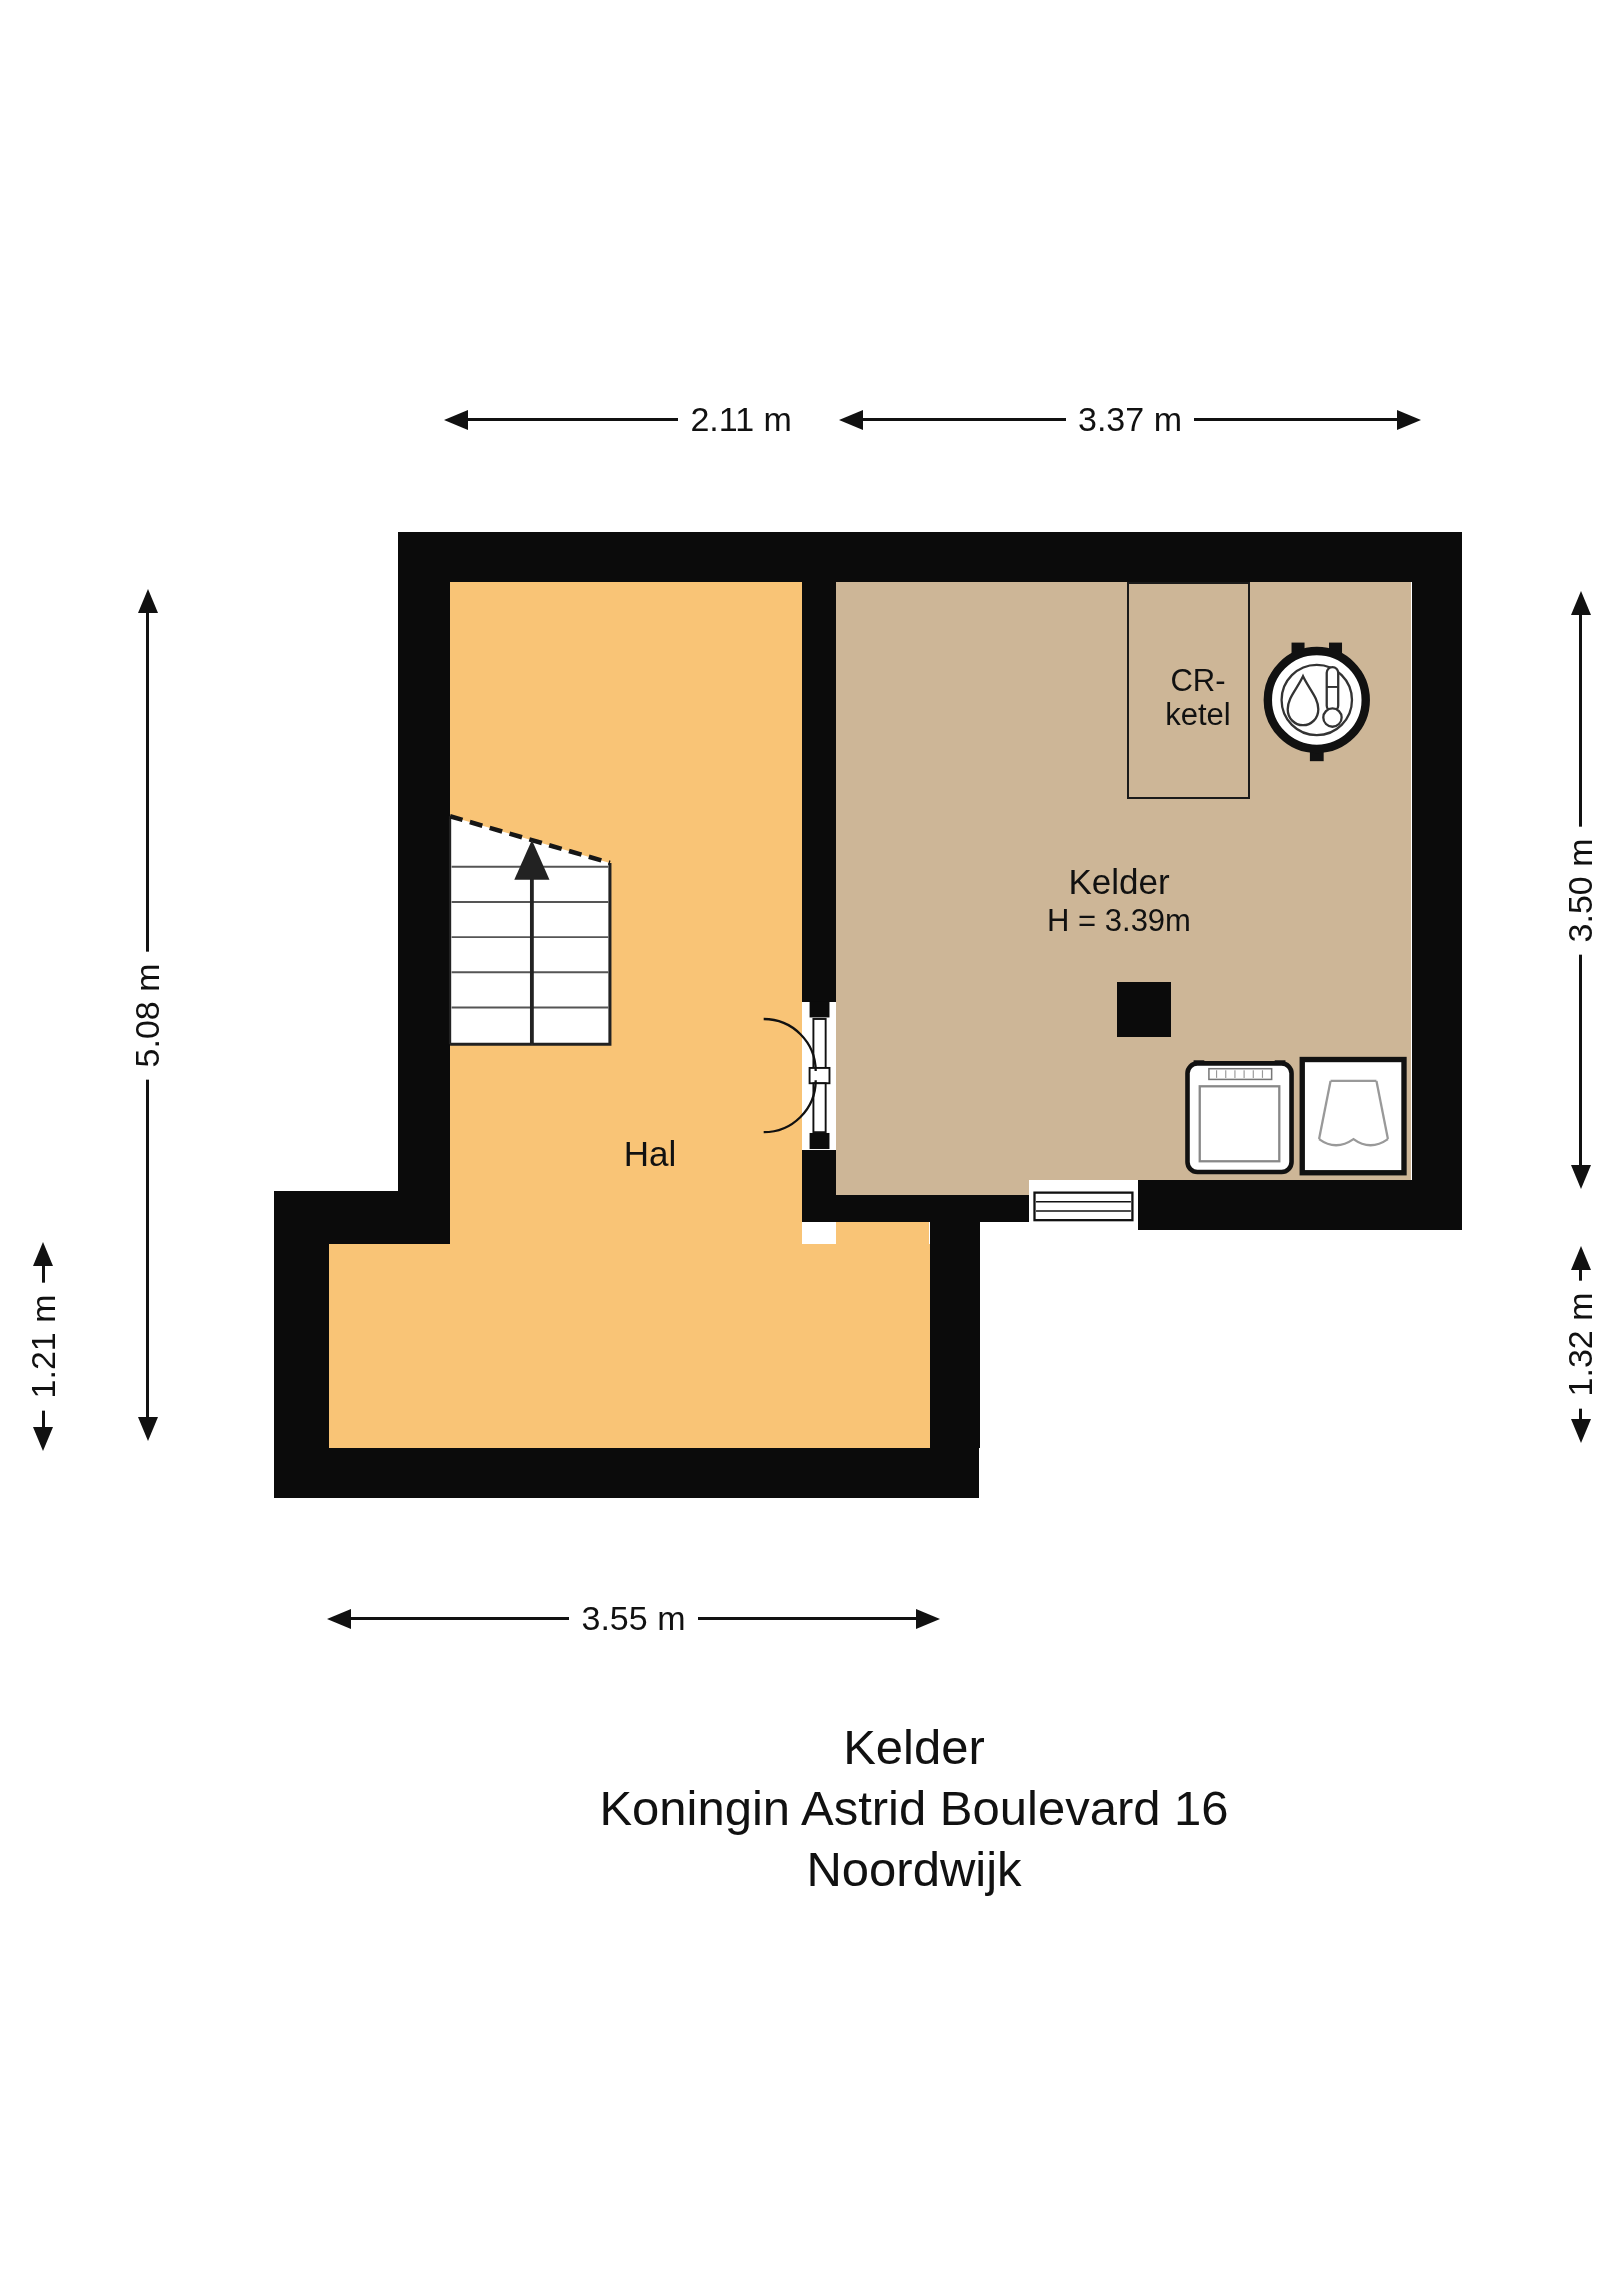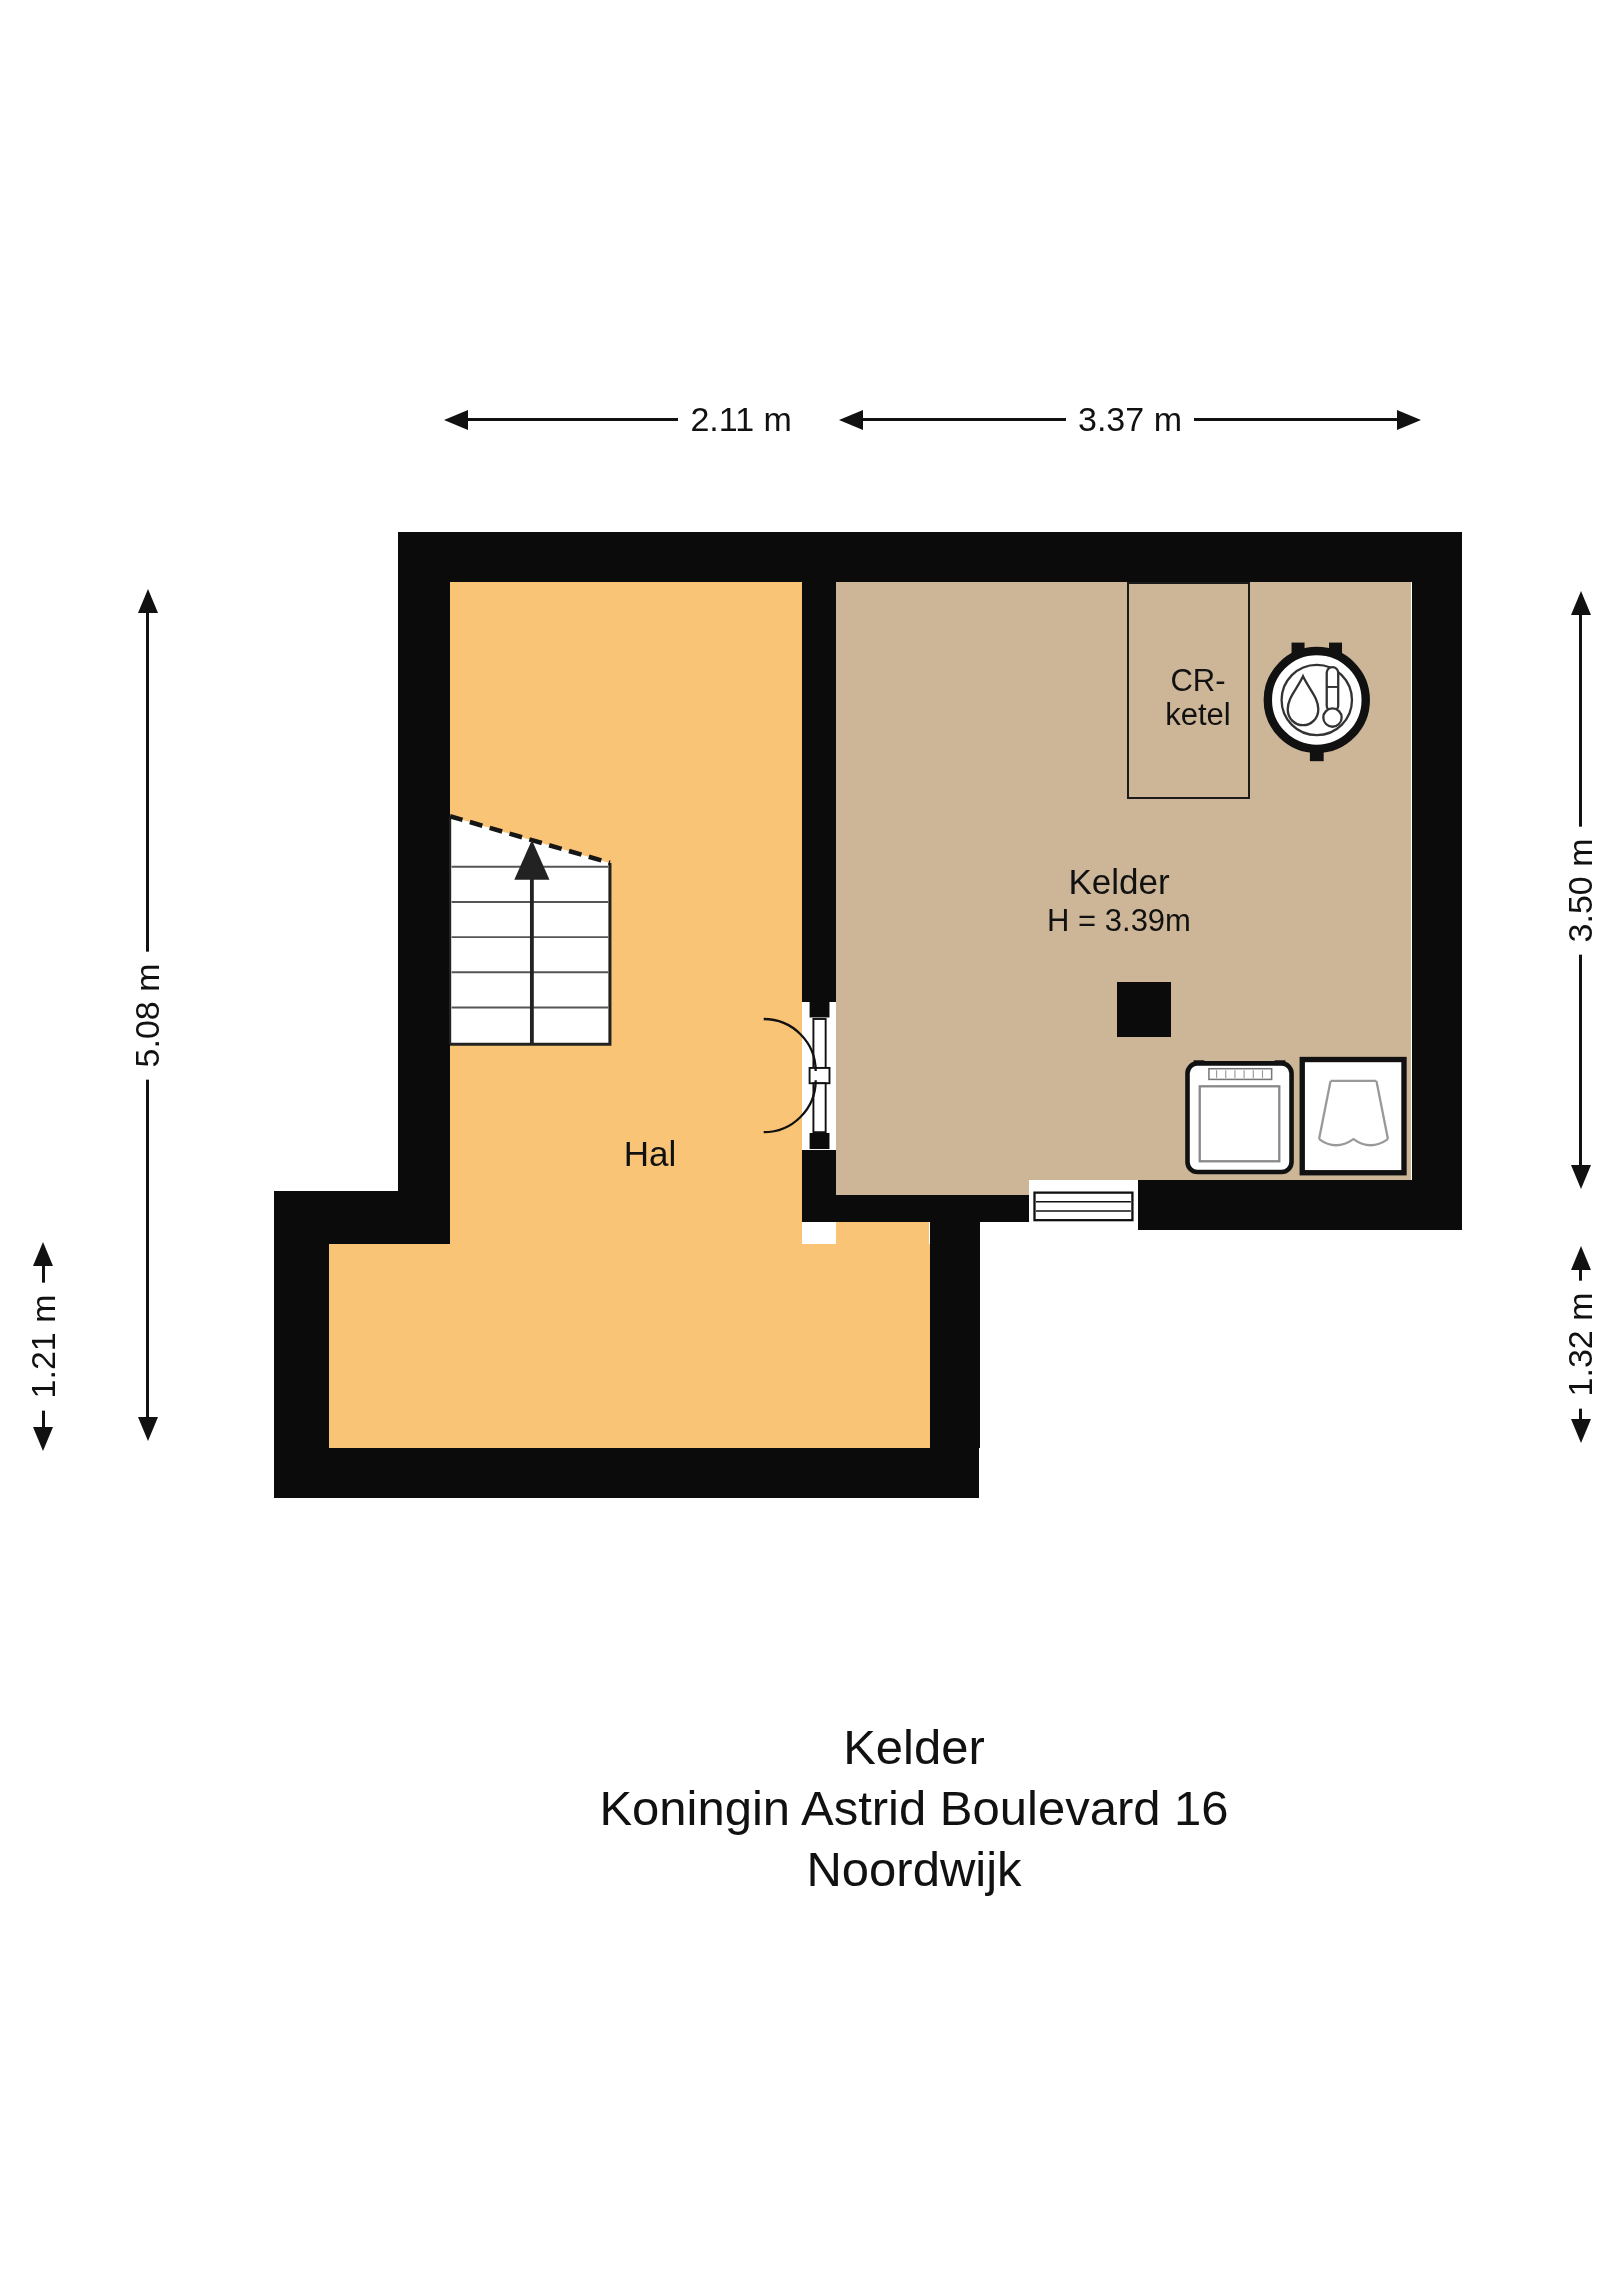--- a/index.html
+++ b/index.html
@@ -191,20 +191,25 @@
     <span class="lbl">3.50 m</span>
     <span class="ah-d"></span>
   </div>
 
   <div class="dim dim-v" style="left:1562px;top:1246px;height:197px;">
     <span class="ah-u"></span>
     <span class="lbl">1.32 m</span>
     <span class="ah-d"></span>
   </div>
 
+  <div class="dim dim-h" style="left:327px;top:1600px;width:613px;">
+    <span class="ah-l"></span>
+    <span class="lbl">3.55 m</span>
+    <span class="ah-r"></span>
+  </div>
 
   <div class="title">
     <div>Kelder</div>
     <div>Koningin Astrid Boulevard 16</div>
     <div>Noordwijk</div>
   </div>
 
 </div>
 
 

